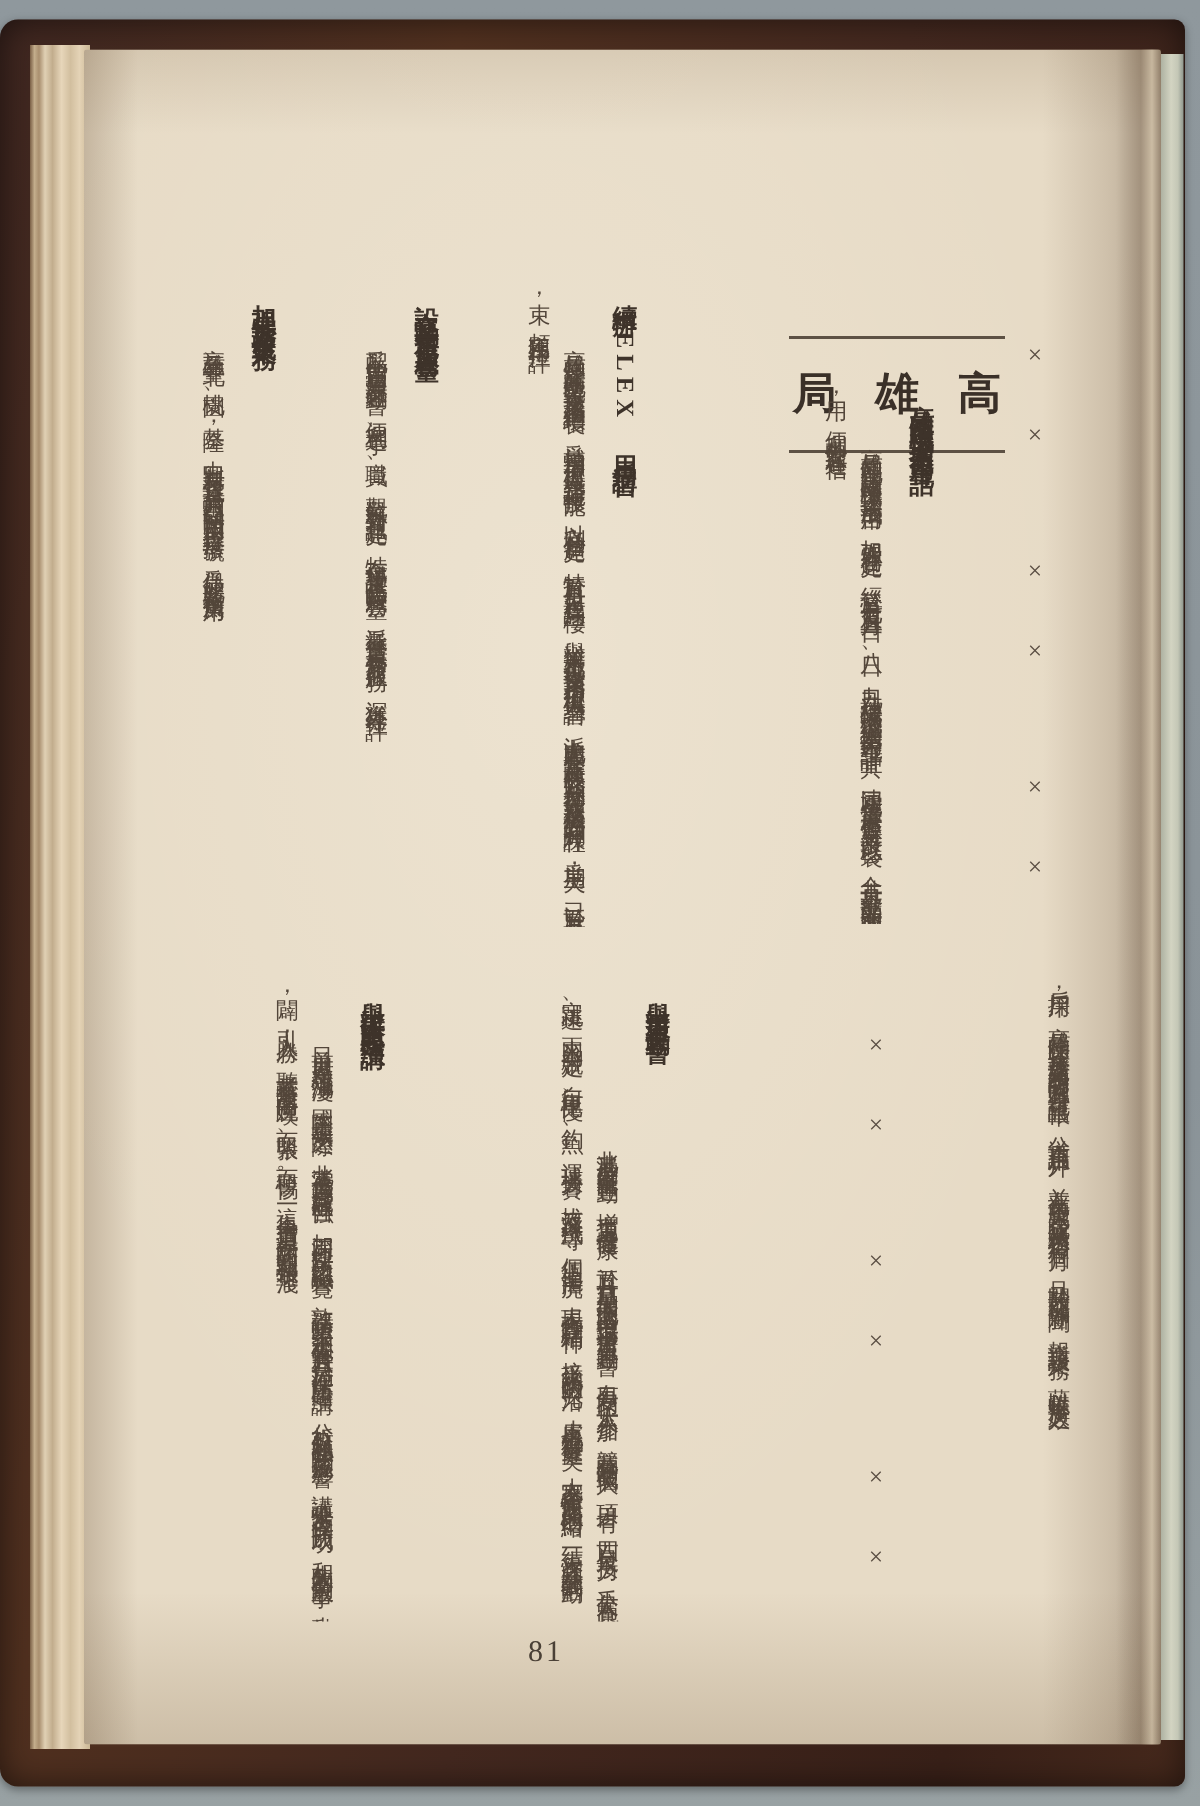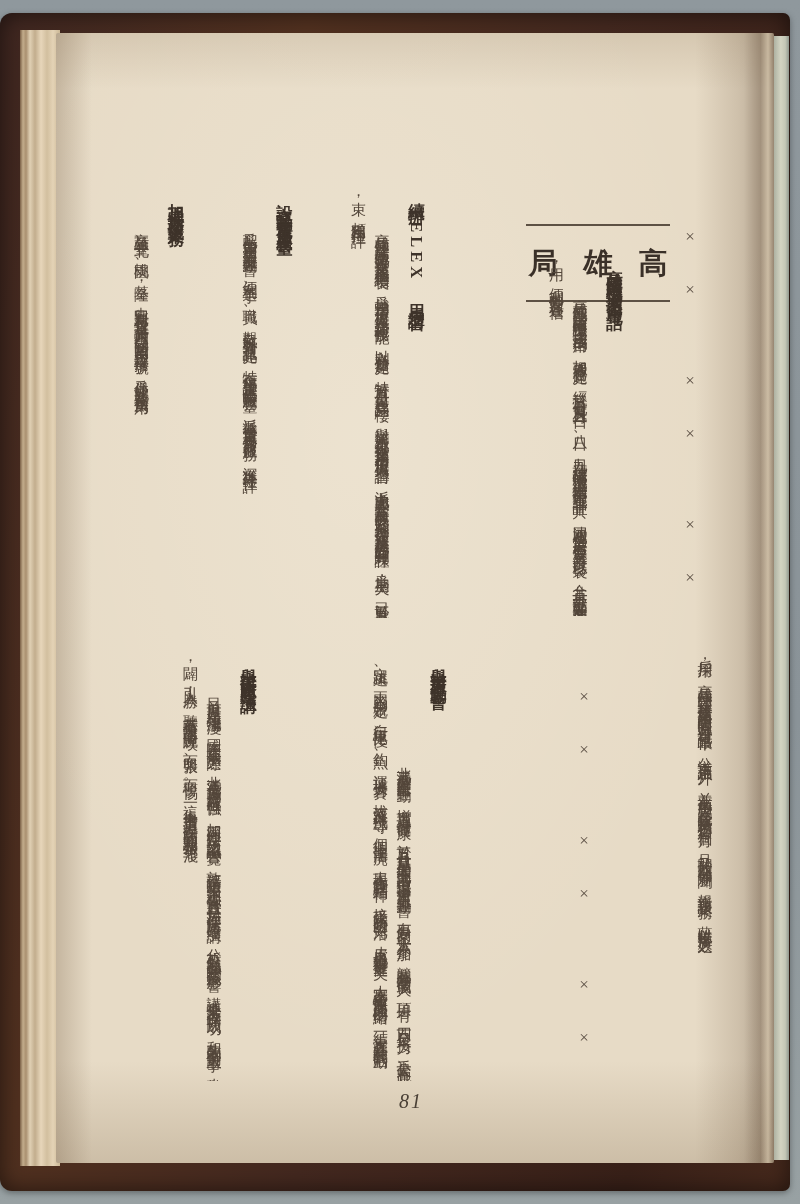--- a/index.html
+++ b/index.html
@@ -39,22 +39,22 @@
           display:flex;align-items:center;justify-content:center;}
   .bureau .nm{font-size:29px;font-weight:bold;color:#3a3028;
               letter-spacing:26px;margin-right:-26px;line-height:1;}
 
   .xsep{position:absolute;display:flex;flex-direction:column;align-items:center;
         width:28px;color:#5c5045;font-size:17px;}
   .xsep span{line-height:1;display:block;}
   .xsep span:nth-child(odd){margin-bottom:36px;}
   .xsep span:nth-child(even){margin-bottom:74px;}
 
-  .pagenum{position:absolute;left:376px;top:1090px;width:70px;text-align:center;
-           font-size:20px;color:#4a4036;letter-spacing:2px;font-style:italic;}
+  .pagenum{position:absolute;left:352px;top:1090px;width:70px;
+           font-size:20px;color:#4a4036;letter-spacing:2px;}
 </style>
 </head>
 <body>
 
 <div class="shot">
   <div class="cover"></div>
   <div class="stack"></div>
   <div class="paper"></div>
   <div class="gutter"></div>
   <div class="redge"></div>

